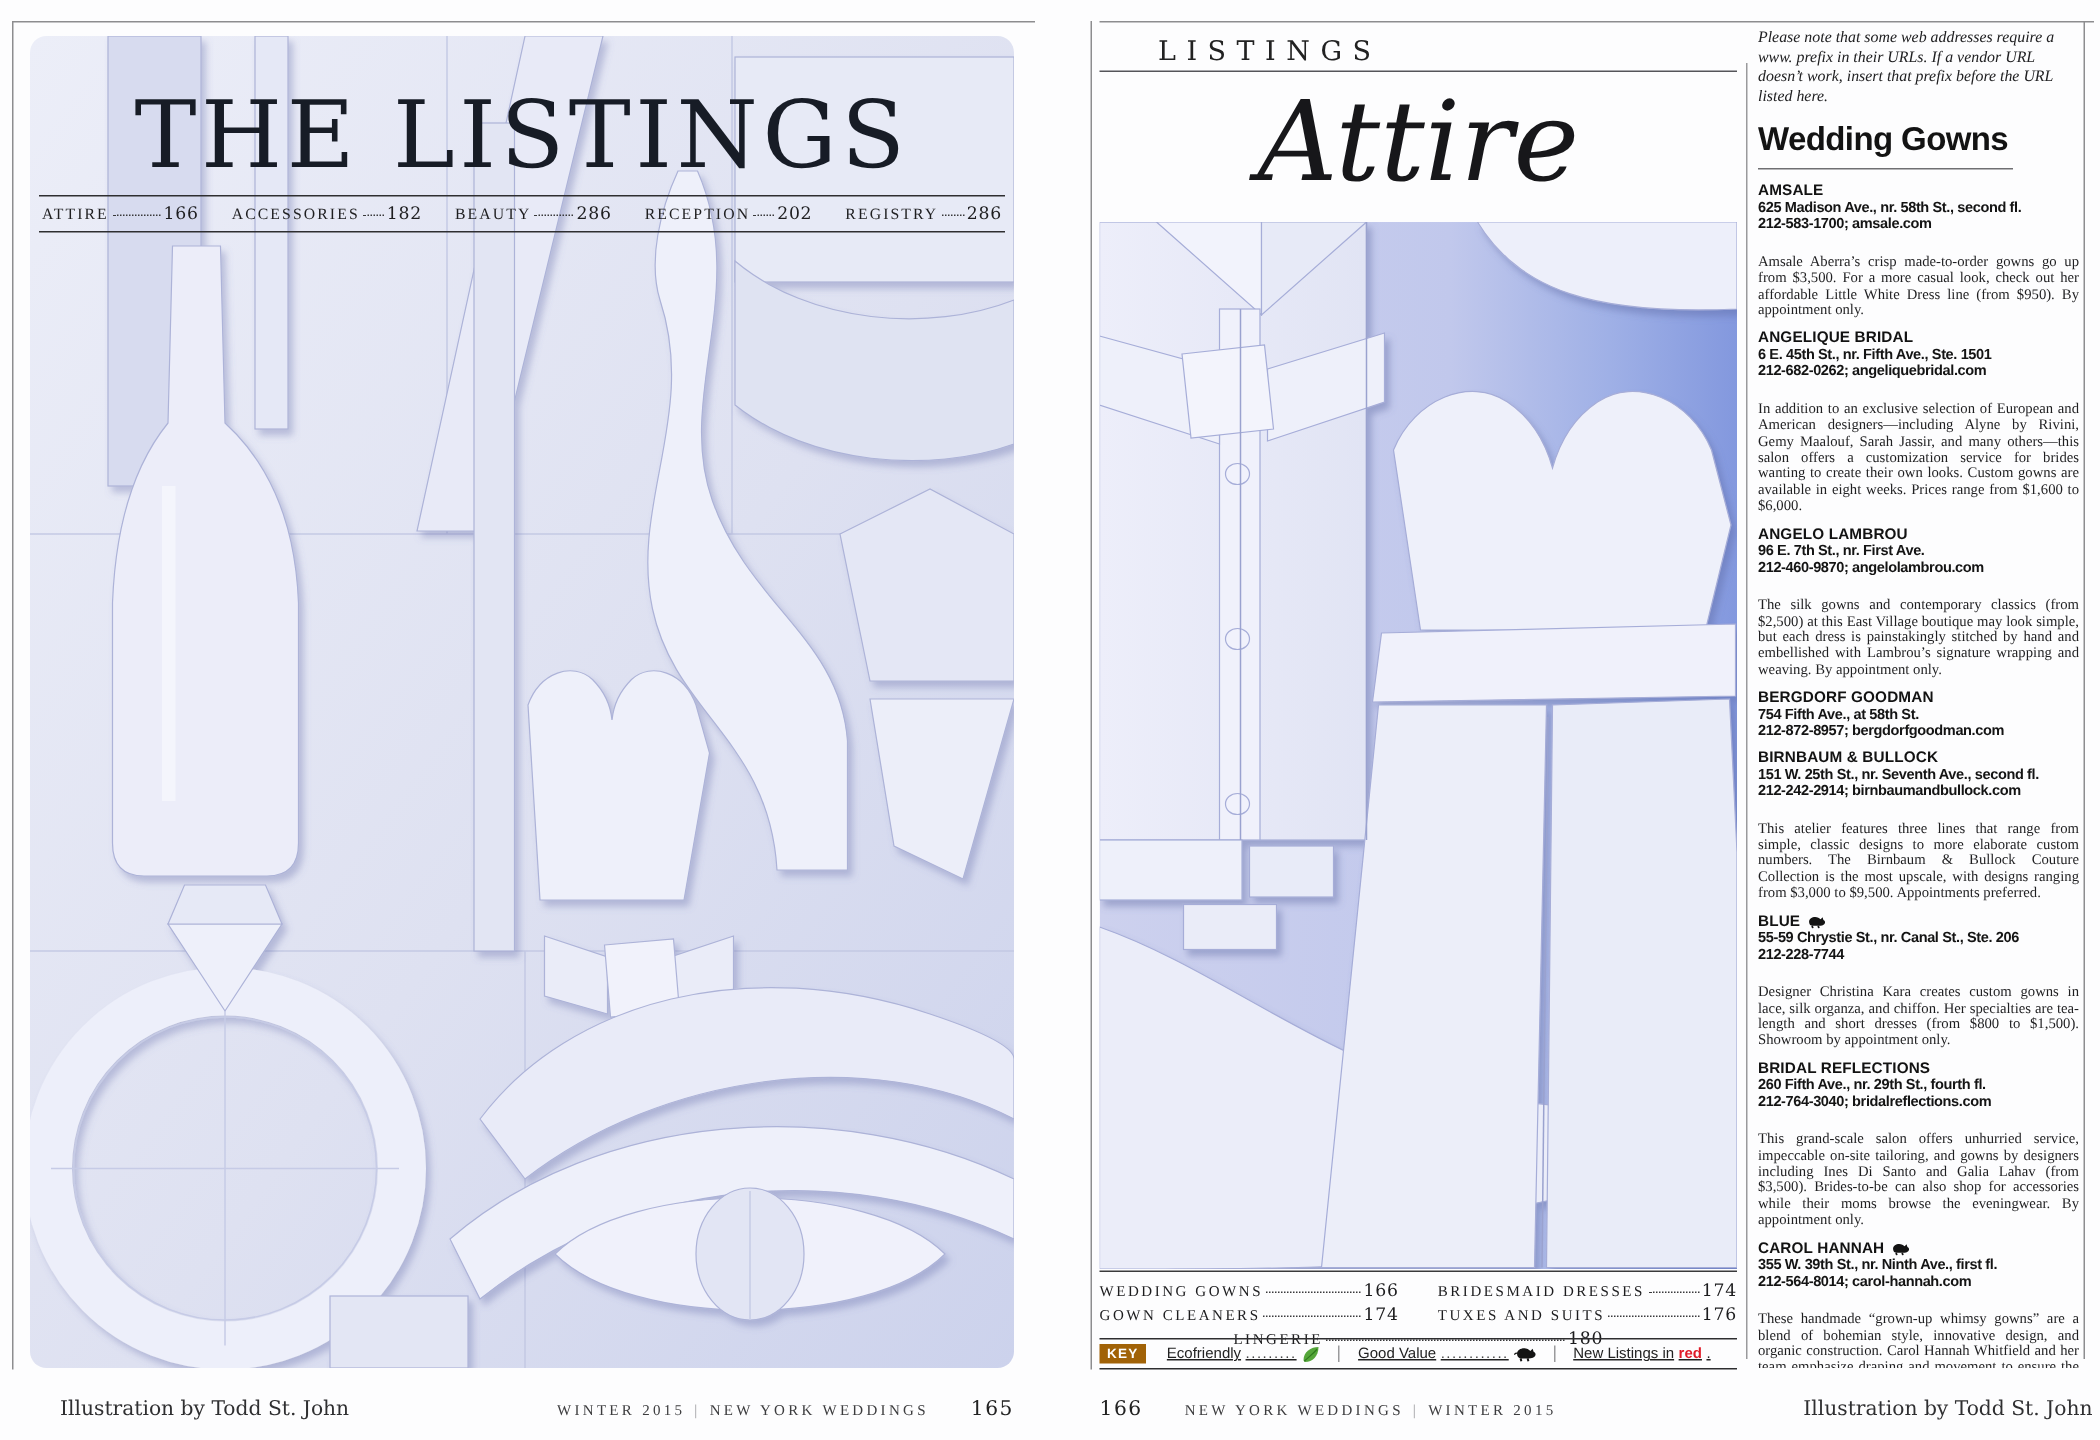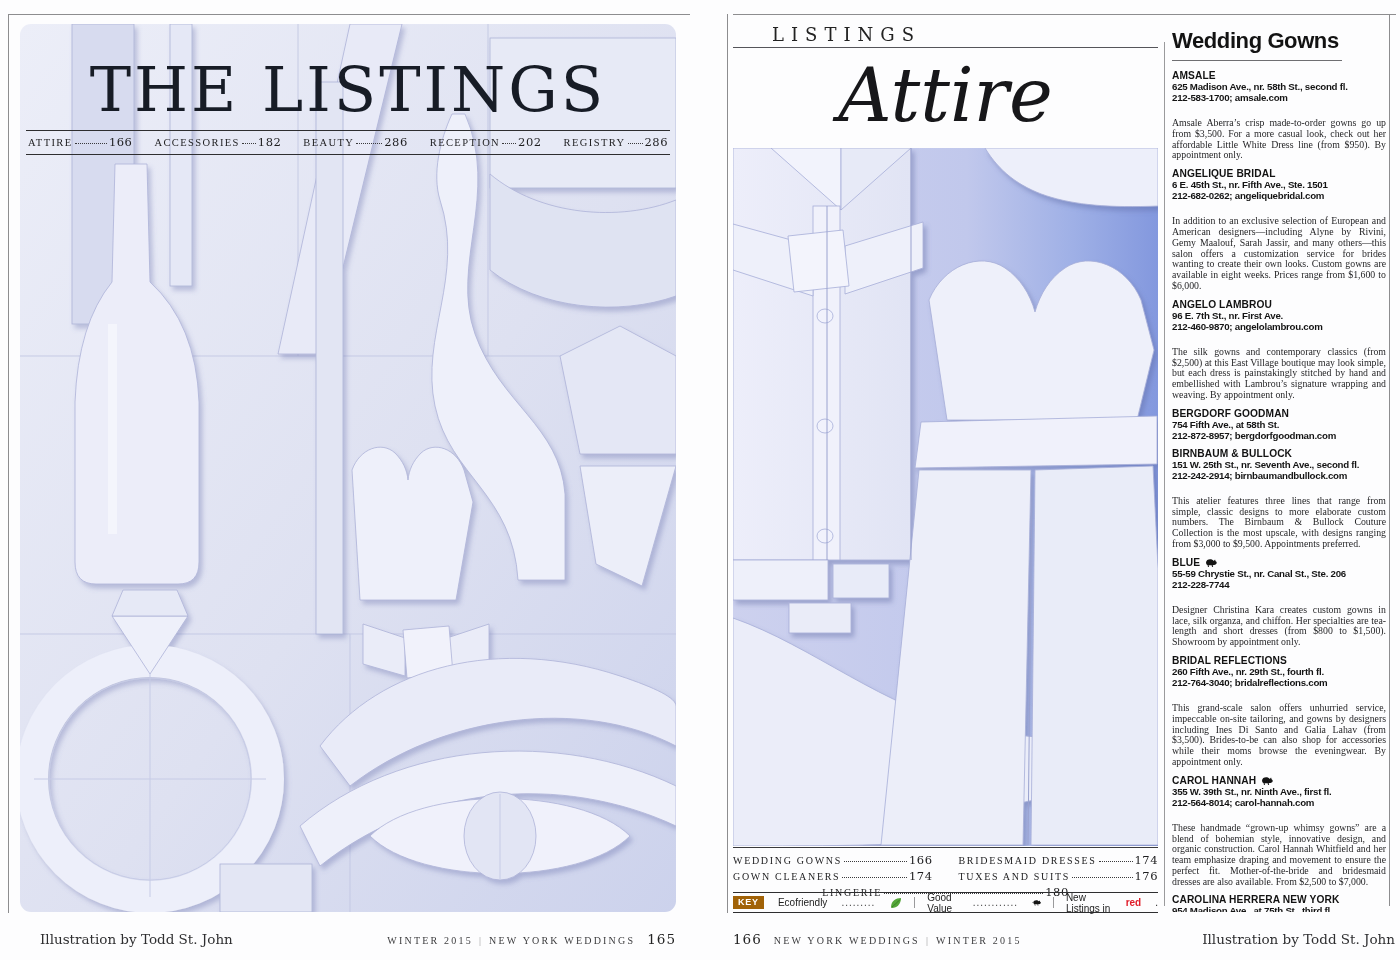--- a/index.html
+++ b/index.html
@@ -24,42 +24,42 @@
   .toc-item .dots, .toc-row .dots { flex:1; margin:0 2px; border-bottom:1.5px dotted #3a3a3c; transform:translateY(-2px); min-width:14px; }
   .toc-item .pg, .toc-row .pg { font-family:"DejaVu Serif", serif; font-size:11.5px; letter-spacing:0.5px; }
 
   .footer { position:absolute; top:931px; display:flex; justify-content:space-between; align-items:baseline; }
   .footer-left-page { left:40px; width:636px; }
   .footer-right-page { left:733px; width:662px; }
   .credit { font-family:"DejaVu Serif", serif; font-size:13.5px; color:#2f2f31; }
   .folio { font-size:10px; letter-spacing:2.2px; color:#3c3c3e; white-space:nowrap; }
   .folio .pipe { color:#9a9a9c; padding:0 6px; }
   .folio-num { font-family:"DejaVu Serif", serif; font-size:13.5px; letter-spacing:1px; color:#222; }
-  .folio-group { display:flex; align-items:baseline; gap:12px; }
+  .folio-group { display:flex; align-items:baseline; gap:28px; }
 
   
   .kicker { position:absolute; left:772px; top:24px; width:425px; text-align:left;
     font-family:"DejaVu Serif", serif; font-size:18px; letter-spacing:7px; color:#222; }
   .kicker-rule { position:absolute; left:733px; top:47px; width:425px; height:1px; background:#55555a; }
   .attire-title { position:absolute; left:733px; top:47px; width:425px; text-align:center;
     font-family:"DejaVu Serif", serif; font-style:italic; font-size:74px; color:#17171a; line-height:96px; }
   .illu-right { position:absolute; left:733px; top:148px; width:425px; height:698px; overflow:hidden; }
 
   .right-toc { position:absolute; left:733px; top:847px; width:425px; border-top:1px solid #3a3a3c; padding-top:5px; }
   .right-toc .grid { display:grid; grid-template-columns:1fr 1fr; column-gap:26px; row-gap:2px; }
   .toc-row { display:flex; align-items:baseline; font-size:10px; letter-spacing:1.7px; color:#1c1c1e; white-space:nowrap; }
   .toc-row.center { width:58%; margin:2px auto 0 auto; }
 
   .key-bar { position:absolute; left:733px; top:892px; width:425px; height:21px;
     border-top:1px solid #2e2e30; border-bottom:1px solid #2e2e30;
     display:flex; align-items:center; font-family:"Liberation Sans", sans-serif;
     font-size:10px; color:#222; }
   .key-badge { background:#a16207; color:#fff; font-weight:bold; font-size:9px; letter-spacing:0.8px;
     padding:1.5px 5px 2px 5px; margin-right:14px; }
-  .key-seg { display:flex; align-items:center; gap:14px; }
+  .key-seg { display:flex; align-items:center; gap:3px;text-decoration:underline; }
   .key-dots { letter-spacing:1px; color:#444; }
   .key-div { width:1px; height:11px; background:#9a9a9c; margin:0 12px; }
   .red-word { font-weight:bold; }
 
   
   .listings { position:absolute; left:1172px; top:19px; width:214px; height:893px; overflow:hidden; }
   .listings-note { font-family:"Liberation Serif", serif; font-style:italic; font-size:10.6px;
     line-height:13px; color:#202022; }
   .listings-heading { font-family:"Liberation Sans", sans-serif; font-weight:bold; font-size:22px;
     letter-spacing:-0.4px; color:#131313; margin-top:9px; }
@@ -285,20 +285,21 @@
       </span>
       <span class="key-div"></span>
       <span class="key-seg">
         <span>New Listings in</span>
         <span class="red-word" id="red-word" style="color: rgb(224, 27, 40);">red</span>
           <span>.</span>
       </span>
     </div>
 
     <aside class="listings">
+      <p class="listings-note">Please note that some web addresses require a www. prefix in their URLs. If a vendor URL doesn’t work, insert that prefix before the URL listed here.</p>
       <h2 class="listings-heading">Wedding Gowns</h2>
       <div class="heading-rule"></div>
       <div id="entries">
           <article class="entry">
             <h3 class="e-name">
               <span>AMSALE</span>
             </h3>
             <div class="e-addr">625 Madison Ave., nr. 58th St., second fl.</div>
             <div class="e-addr">212-583-1700; amsale.com</div>
             <p class="e-body">Amsale Aberra’s crisp made-to-order gowns go up from $3,500. For a more casual look, check out her affordable Little White Dress line (from $950). By appointment only.</p>

